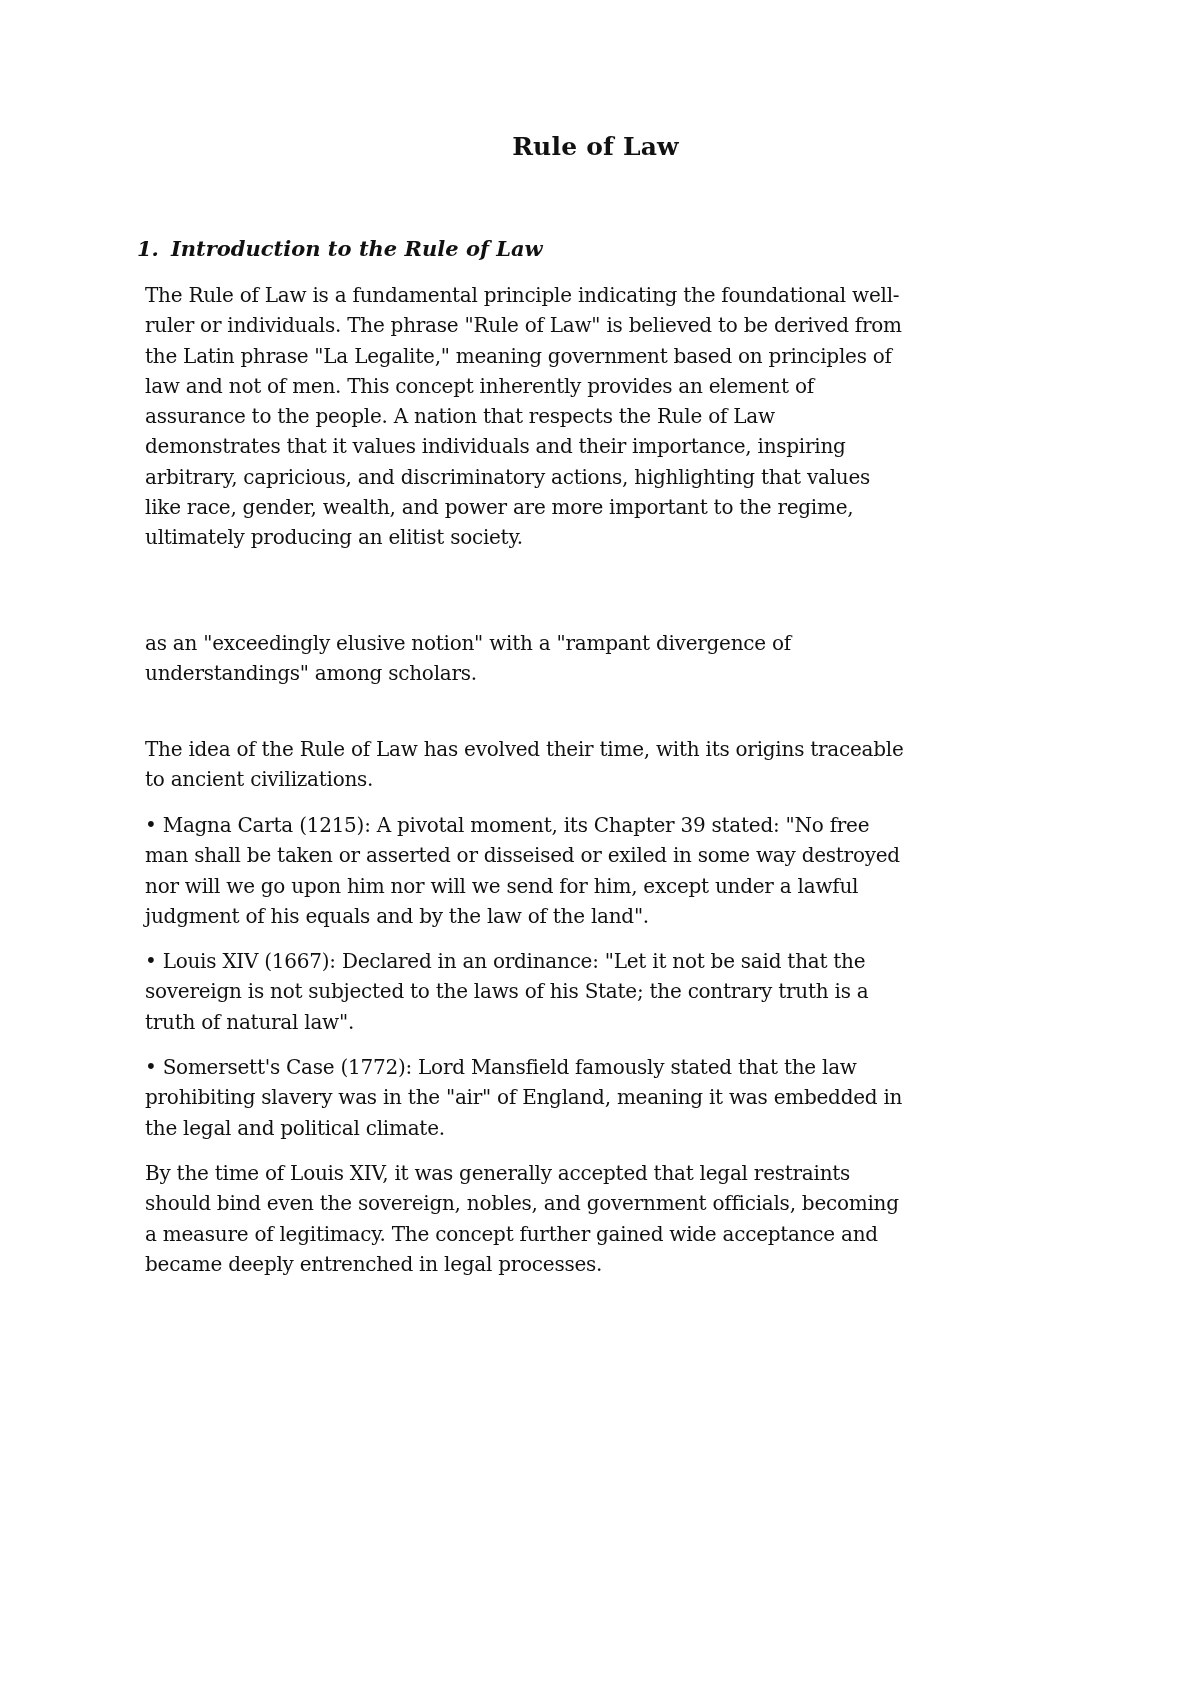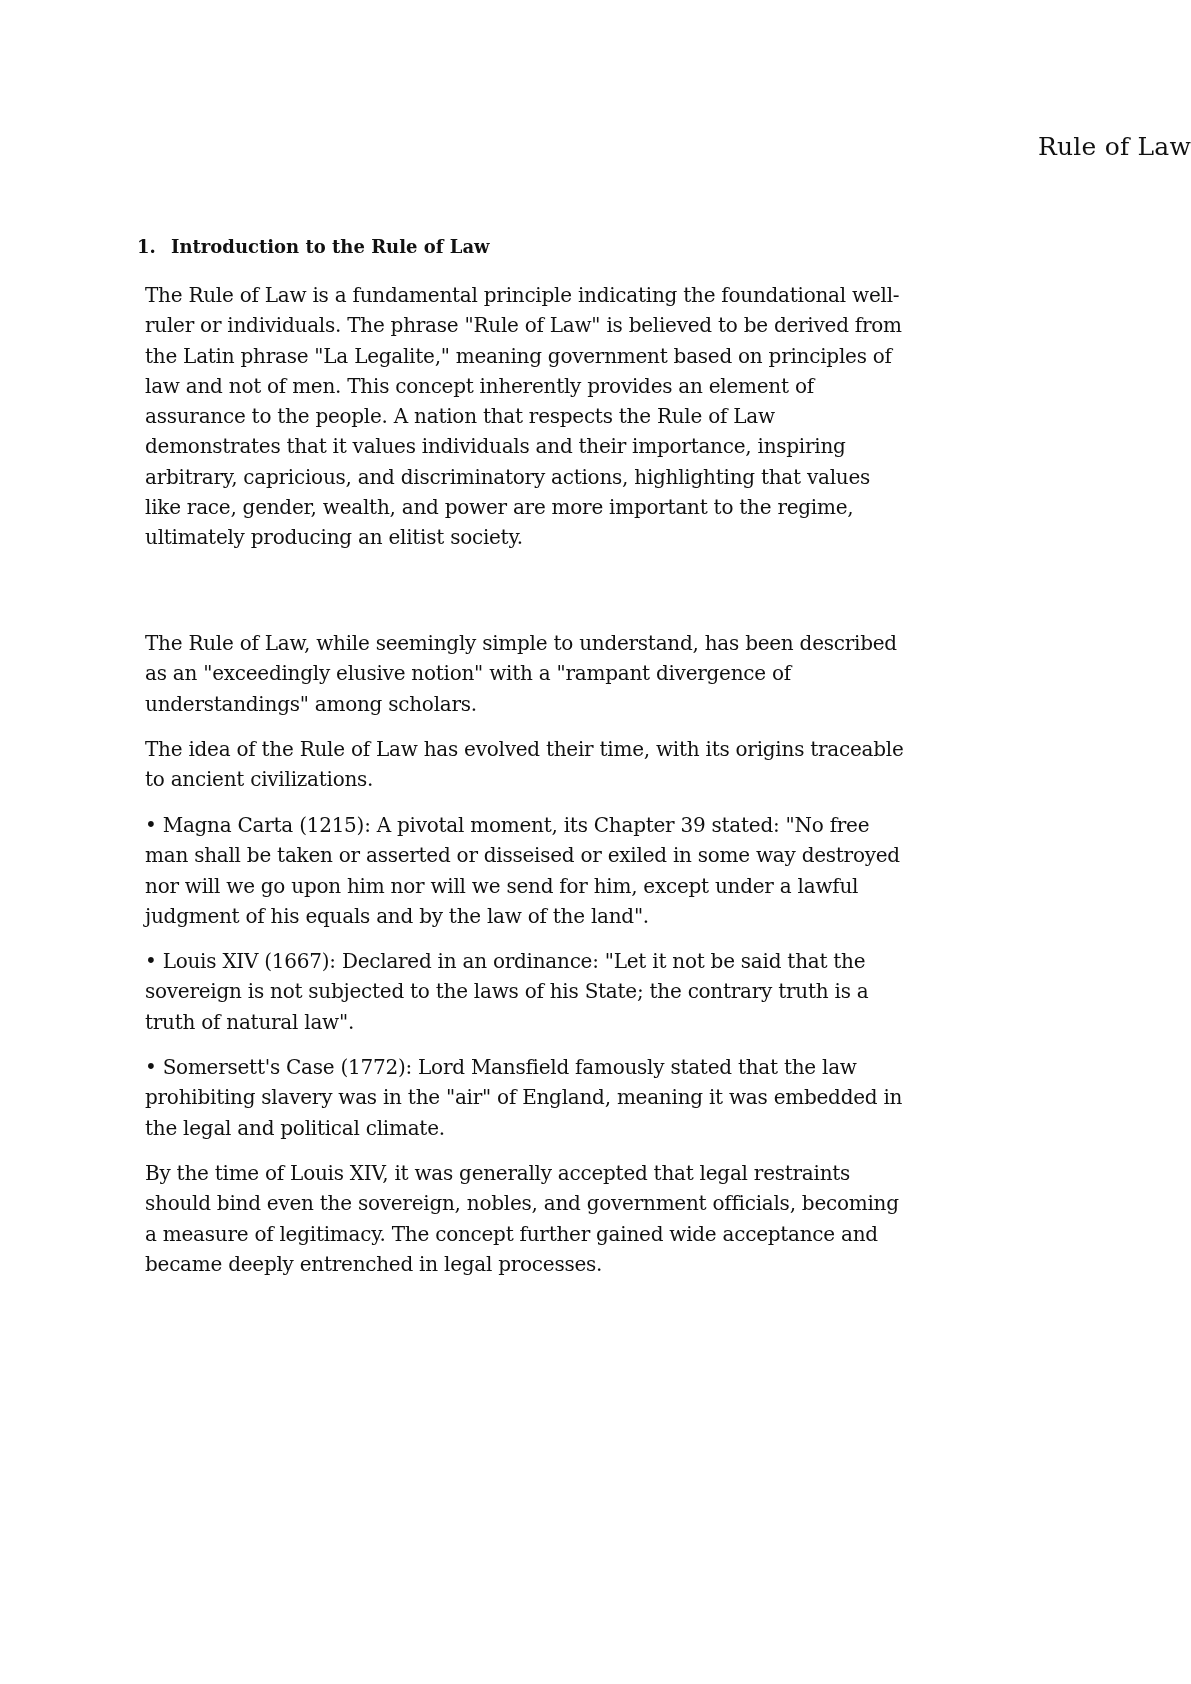--- a/index.html
+++ b/index.html
@@ -1,20 +1,20 @@
 <!DOCTYPE html>
 <html><head>
 <meta charset="utf-8">
 <style>
   html, body { margin:0; padding:0; background:#ffffff; }
   body { width:1191px; height:1684px; position:relative; overflow:hidden;
          font-family:"DejaVu Serif", "Liberation Serif", serif; color:#111111; }
-  .title { position:absolute; top:132px; left:0; width:1191px; text-align:right;
-           font-weight:normal; font-size:25px; letter-spacing:0.2px; }
-  .heading { position:absolute; top:236px; left:137px; font-weight:bold; font-size:18px; }
+  .title { position:absolute; top:132px; left:0; width:1191px; text-align:center;
+           font-weight:bold; font-size:25px; letter-spacing:0.2px; }
+  .heading { position:absolute; top:236px; left:137px; font-weight:bold; font-size:21px;font-style:italic; }
   .heading .num { display:inline-block; width:34px; }
   .para { position:absolute; left:145px; width:900px; font-size:20px; line-height:30.3px;
           letter-spacing:-0.25px; white-space:nowrap; }
   .line { display:block; }
 </style>
 </head>
 <body>
 
 <div class="title">Rule of Law</div>
 
@@ -26,21 +26,20 @@
   <span class="line">the Latin phrase "La Legalite," meaning government based on principles of</span>
   <span class="line">law and not of men. This concept inherently provides an element of</span>
   <span class="line">assurance to the people. A nation that respects the Rule of Law</span>
   <span class="line">demonstrates that it values individuals and their importance, inspiring</span>
   <span class="line">arbitrary, capricious, and discriminatory actions, highlighting that values</span>
   <span class="line">like race, gender, wealth, and power are more important to the regime,</span>
   <span class="line">ultimately producing an elitist society.</span>
 </div>
 
 <div class="para" style="top:628px">
-  <span class="line">The Rule of Law, while seemingly simple to understand, has been described</span>
   <span class="line">as an "exceedingly elusive notion" with a "rampant divergence of</span>
   <span class="line">understandings" among scholars.</span>
 </div>
 
 <div class="para" style="top:734px">
   <span class="line">The idea of the Rule of Law has evolved their time, with its origins traceable</span>
   <span class="line">to ancient civilizations.</span>
 </div>
 
 <div class="para" style="top:810px">

